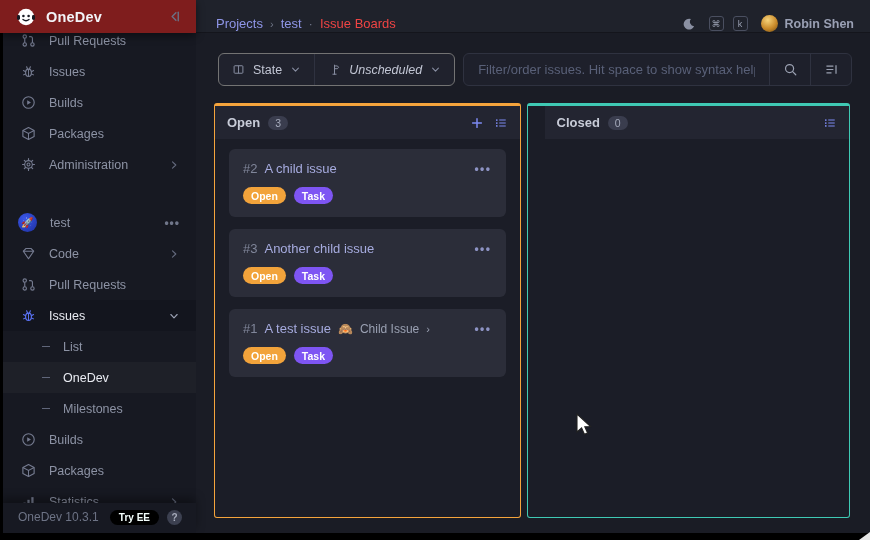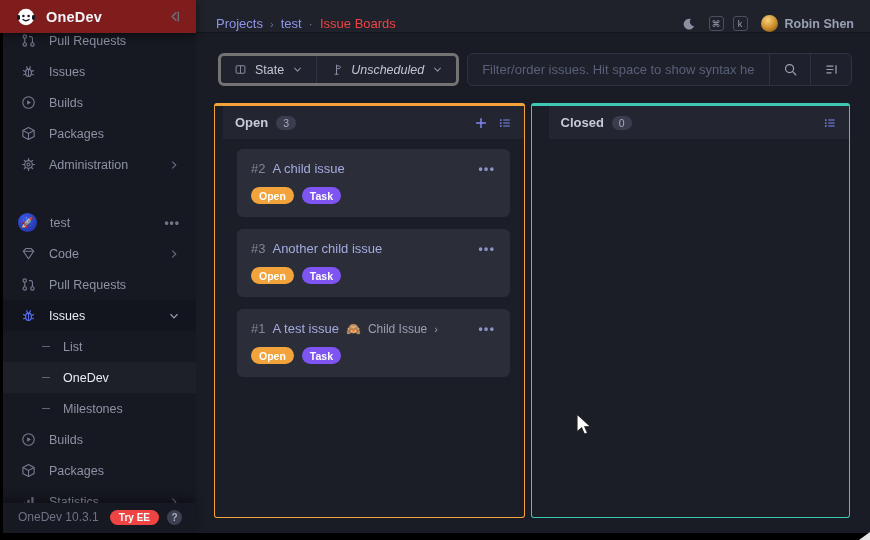--- a/index.html
+++ b/index.html
@@ -32,21 +32,21 @@
   .nav-sub.active-sub { background:#1e2028; color:#e9ebf2; }
   .group2 { margin-top:27px; }
   .proj-avatar { width:19px; height:19px; border-radius:50%; flex:0 0 19px; margin-left:-2px;
                  background:radial-gradient(circle at 35% 30%, #3a57e8, #1d2f9e); display:flex;
                  align-items:center; justify-content:center; font-size:10px; }
   .dots-trail { margin-left:auto; color:#70768a; letter-spacing:1px; font-size:12px; font-weight:bold; }
   .side-footer { position:absolute; left:0; right:0; bottom:0; height:30px; background:#171922; z-index:7;
                  display:flex; align-items:center; padding:0 14px 2px 18px; gap:8px;
                  box-shadow:0 -5px 10px rgba(0,0,0,.35); }
   .version { color:#6d7385; font-size:12px; flex:1; }
-  .tryee { background:#ef4444; color:#f4fffc; font-size:10px; font-weight:bold; padding:2px 9px;
+  .tryee { background:#000000; color:#f4fffc; font-size:10px; font-weight:bold; padding:2px 9px;
            border-radius:9px; cursor:pointer; }
   .help-circle { width:15px; height:15px; border-radius:50%; background:#3c4050; color:#a8adbd;
                  font-size:10px; font-weight:bold; display:flex; align-items:center; justify-content:center;
                  cursor:pointer; }
 
   
   .main { position:absolute; left:196px; top:0; right:0; bottom:0; }
   .topbar { position:absolute; top:0; left:0; right:0; height:33px; background:#1f222b;
             display:flex; align-items:center; padding:15px 16px 0 20px; border-bottom:1px solid #14151c; z-index:2; }
   .crumbs { display:flex; align-items:center; gap:7px; font-size:13px; flex:1; }
@@ -59,40 +59,40 @@
   .kbd { min-width:15px; height:15px; border:1px solid #4a4f60; border-radius:3px; color:#9aa0b2;
          font-size:9px; display:flex; align-items:center; justify-content:center; padding:0 2px; }
   .user { display:flex; align-items:center; gap:7px; cursor:pointer; margin-left:4px;font-weight:bold; }
   .user-avatar { width:17px; height:17px; border-radius:50%;
                  background:radial-gradient(circle at 40% 30%, #f6d37a, #c98a2a 55%, #6e4a12); }
   .user-name { color:#9aa0b4; font-size:12.5px; }
 
   
   .content { position:absolute; top:33px; left:0; right:0; bottom:0; background:#1a1c25; }
   .filter-row { position:absolute; top:20px; left:22px; right:18px; height:33px; display:flex; gap:8px; }
-  .filter-group { display:flex; align-items:stretch; border:3px solid #737373; border-radius:6px;
+  .filter-group { display:flex; align-items:stretch; border:1px solid #737373; border-radius:6px;
                   background:#20222d; }
   .filter-btn { display:flex; align-items:center; gap:8px; padding:0 13px; color:#c2c6d4; font-size:12.5px;
                 cursor:pointer; }
   .filter-btn + .filter-btn { border-left:1px solid #2f3240; }
   .filter-btn .ico { color:#8a90a4; display:flex; }
   .filter-btn .dd { color:#8a90a4; display:flex; }
   .italic { font-style:italic; }
   .search-group { flex:1; display:flex; align-items:stretch; border:1px solid #2f3240; border-radius:6px;
                   background:#1e202b; overflow:hidden; }
   .search-input { flex:1; background:transparent; border:none; outline:none; color:#c6cad6;
                   font-size:13px; padding:0 14px; font-family:"Liberation Sans", sans-serif; }
   .search-input::placeholder { color:#596078; }
   .seg-btn { width:41px; display:flex; align-items:center; justify-content:center; color:#9ba1b2;
              border-left:1px solid #2f3240; cursor:pointer; }
 
   
   .board { position:absolute; top:70px; left:18px; right:20px; bottom:15px; display:flex; gap:6px; }
   .col { flex:1; border-radius:3px; background:#1b1d27; display:flex; flex-direction:column; overflow:hidden; }
-  .col-open { border:1px solid #f5a43c; border-top:3px solid #f5a43c;padding-left:8px; }
+  .col-open { border:1px solid #f5a43c; border-top:3px solid #f5a43c; }
   .col-closed { border:1px solid #3fc9b4; border-top:3px solid #3fc9b4;padding-left:17px; }
   .col-head { height:33px; flex:0 0 33px; background:#232531; display:flex; align-items:center;
               padding:0 12px; gap:8px; }
   .col-name { color:#c8ccd8; font-size:13px; font-weight:bold; }
   .col-count { background:#3a3d4e; color:#a6abbc; font-size:10.5px; padding:1px 7px; border-radius:8px; }
   .col-actions { margin-left:auto; display:flex; align-items:center; gap:10px; color:#7d8af2; }
   .col-actions .act { cursor:pointer; display:flex; }
   .col-body { flex:1; padding:10px 14px; overflow:hidden; }
 
   .card { background:#2b2d39; border-radius:6px; padding:12px 14px 13px; margin-bottom:12px; cursor:pointer; }

